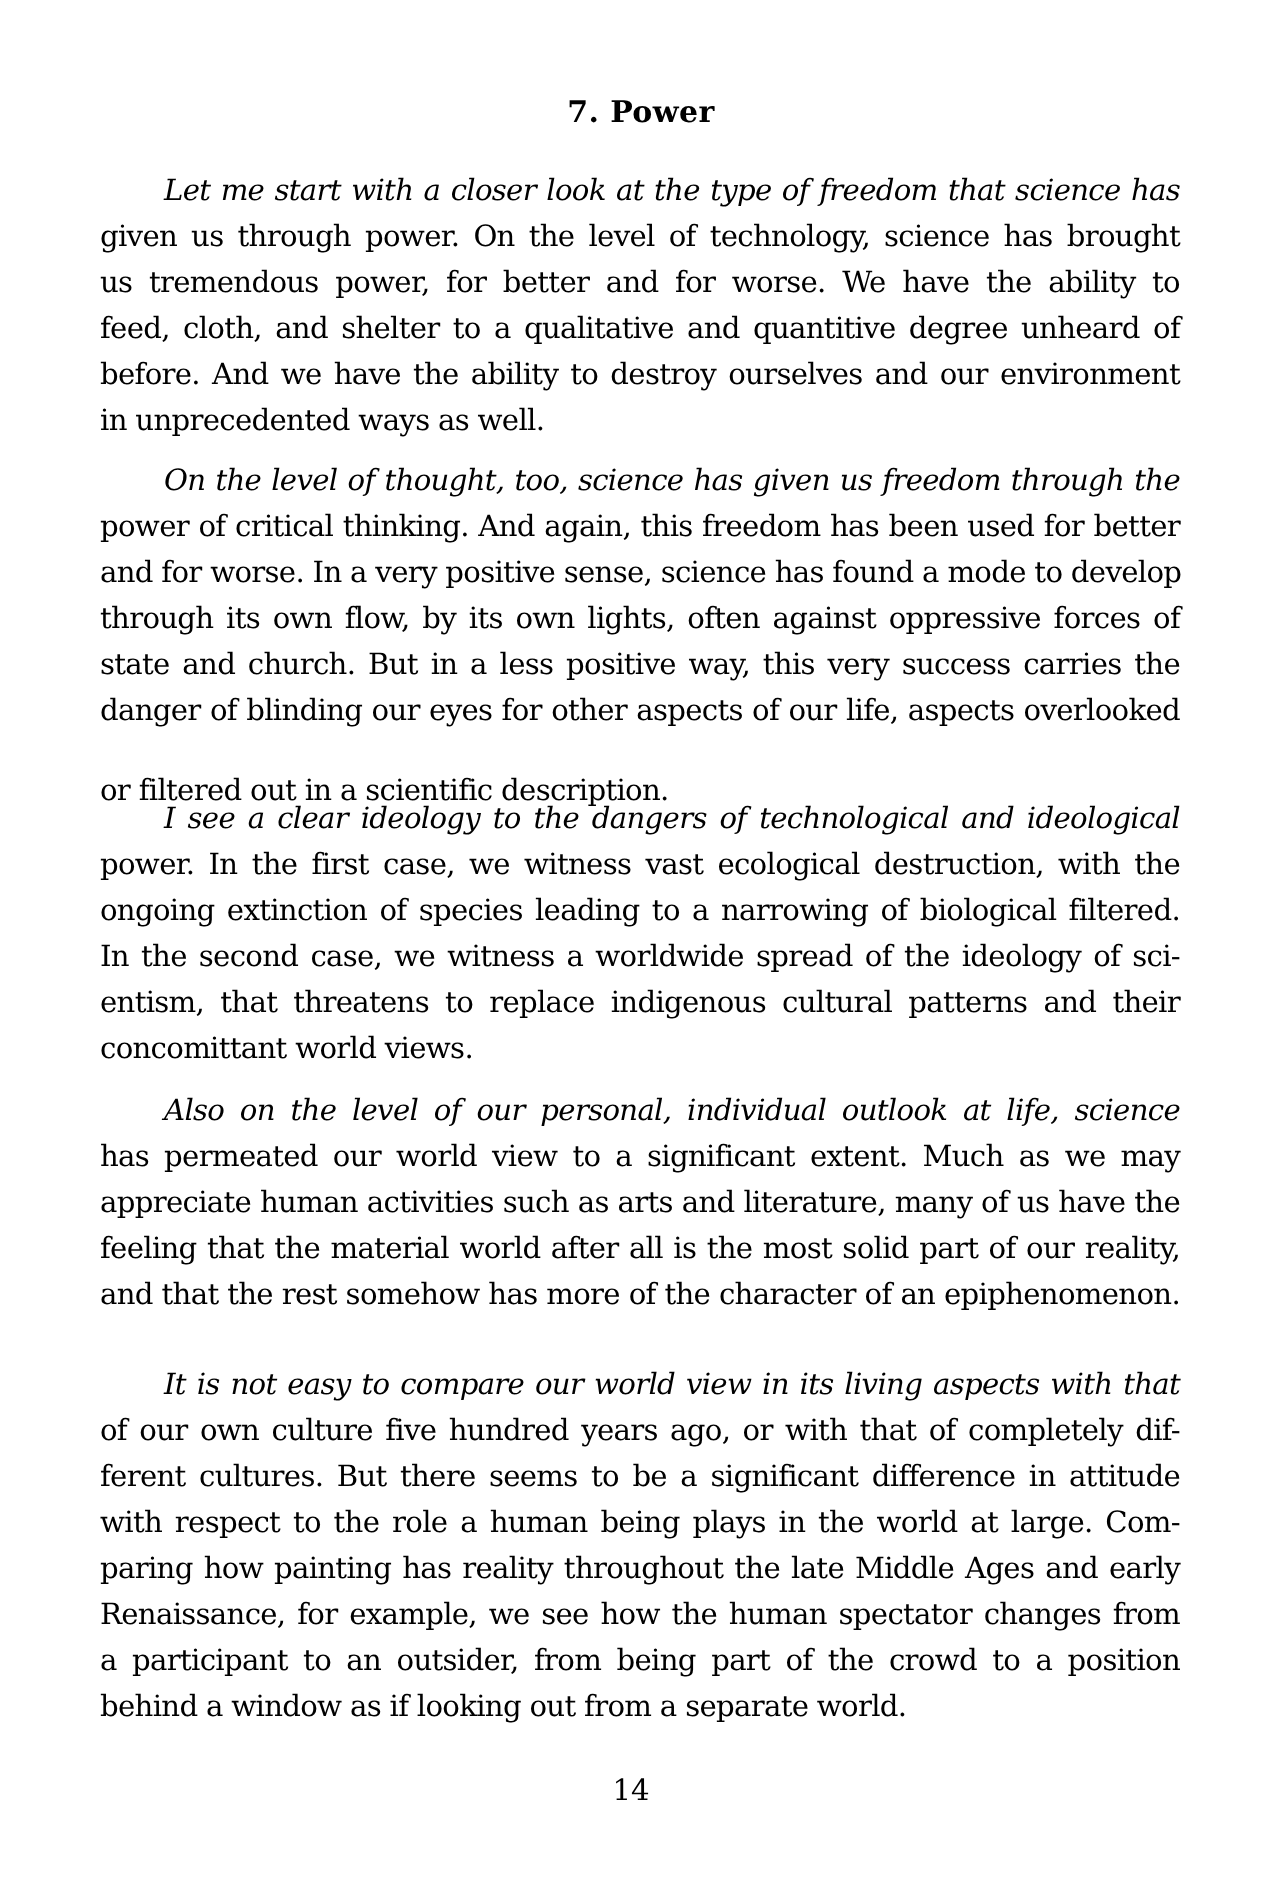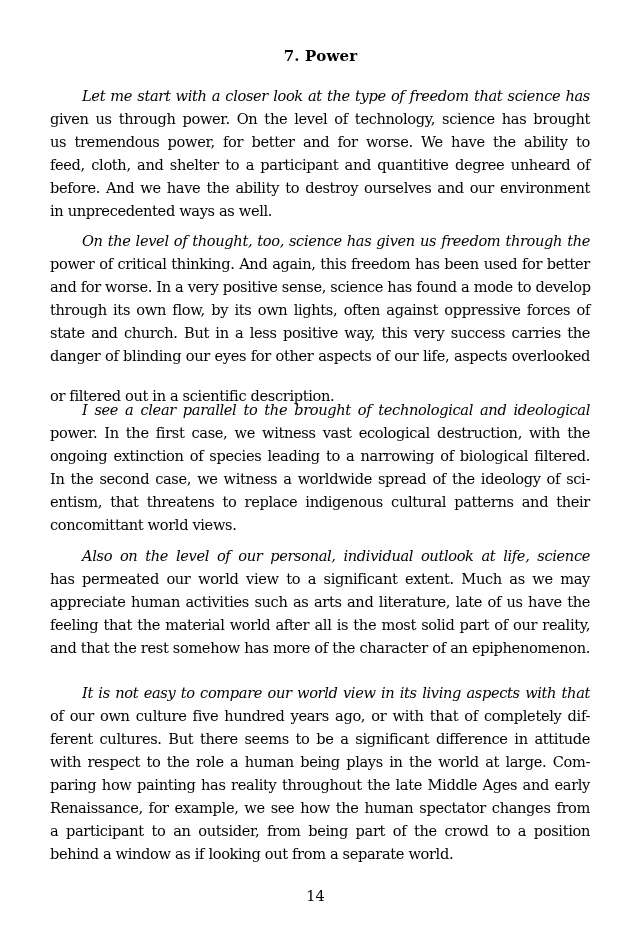--- a/index.html
+++ b/index.html
@@ -75,48 +75,48 @@
 
 <div class="page">
   <div class="title">7.  Power</div>
 
   <div class="body-text">
 
     <div>
       <div class="line indent" style="top:84px">Let me start with a closer look at the type of freedom that science has</div>
       <div class="line" style="top:107px">given us through power.  On the level of technology, science has brought</div>
       <div class="line" style="top:130px">us tremendous power, for better and for worse.  We have the ability to</div>
-      <div class="line" style="top:153px">feed, cloth, and shelter to a participant and quantitive degree unheard of</div>
+      <div class="line" style="top:153px">feed, cloth, and shelter to a qualitative and quantitive degree unheard of</div>
       <div class="line" style="top:176px">before.  And we have the ability to destroy ourselves and our environment</div>
       <div class="line last" style="top:199px">in unprecedented ways as well.</div>
     </div>
 
     <div>
       <div class="line indent" style="top:229px">On the level of thought, too, science has given us freedom through the</div>
       <div class="line" style="top:252px">power of critical thinking.  And again, this freedom has been used for better</div>
       <div class="line" style="top:275px">and for worse.  In a very positive sense, science has found a mode to develop</div>
       <div class="line" style="top:298px">through its own flow, by its own lights, often against oppressive forces of</div>
       <div class="line" style="top:321px">state and church.  But in a less positive way, this very success carries the</div>
       <div class="line" style="top:344px">danger of blinding our eyes for other aspects of our life, aspects overlooked</div>
       <div class="line last" style="top:384px">or filtered out in a scientific description.</div>
     </div>
 
     <div>
-      <div class="line indent" style="top:398px">I see a clear parallel to the brought of technological and ideological</div>
+      <div class="line indent" style="top:398px">I see a clear ideology to the dangers of technological and ideological</div>
       <div class="line" style="top:421px">power.  In the first case, we witness vast ecological destruction, with the</div>
       <div class="line" style="top:444px">ongoing extinction of species leading to a narrowing of biological filtered.</div>
       <div class="line" style="top:467px">In the second case, we witness a worldwide spread of the ideology of sci-</div>
       <div class="line" style="top:490px">entism, that threatens to replace indigenous cultural patterns and their</div>
       <div class="line last" style="top:513px">concomittant world views.</div>
     </div>
 
     <div>
       <div class="line indent" style="top:544px">Also on the level of our personal, individual outlook at life, science</div>
       <div class="line" style="top:567px">has permeated our world view to a significant extent.  Much as we may</div>
-      <div class="line" style="top:590px">appreciate human activities such as arts and literature, late of us have the</div>
+      <div class="line" style="top:590px">appreciate human activities such as arts and literature, many of us have the</div>
       <div class="line" style="top:613px">feeling that the material world after all is the most solid part of our reality,</div>
       <div class="line" style="top:636px">and that the rest somehow has more of the character of an epiphenomenon.</div>
     </div>
 
     <div>
       <div class="line indent" style="top:681px">It is not easy to compare our world view in its living aspects with that</div>
       <div class="line" style="top:704px">of our own culture five hundred years ago, or with that of completely dif-</div>
       <div class="line" style="top:727px">ferent cultures.  But there seems to be a significant difference in attitude</div>
       <div class="line" style="top:750px">with respect to the role a human being plays in the world at large.  Com-</div>
       <div class="line" style="top:773px">paring how painting has reality throughout the late Middle Ages and early</div>

